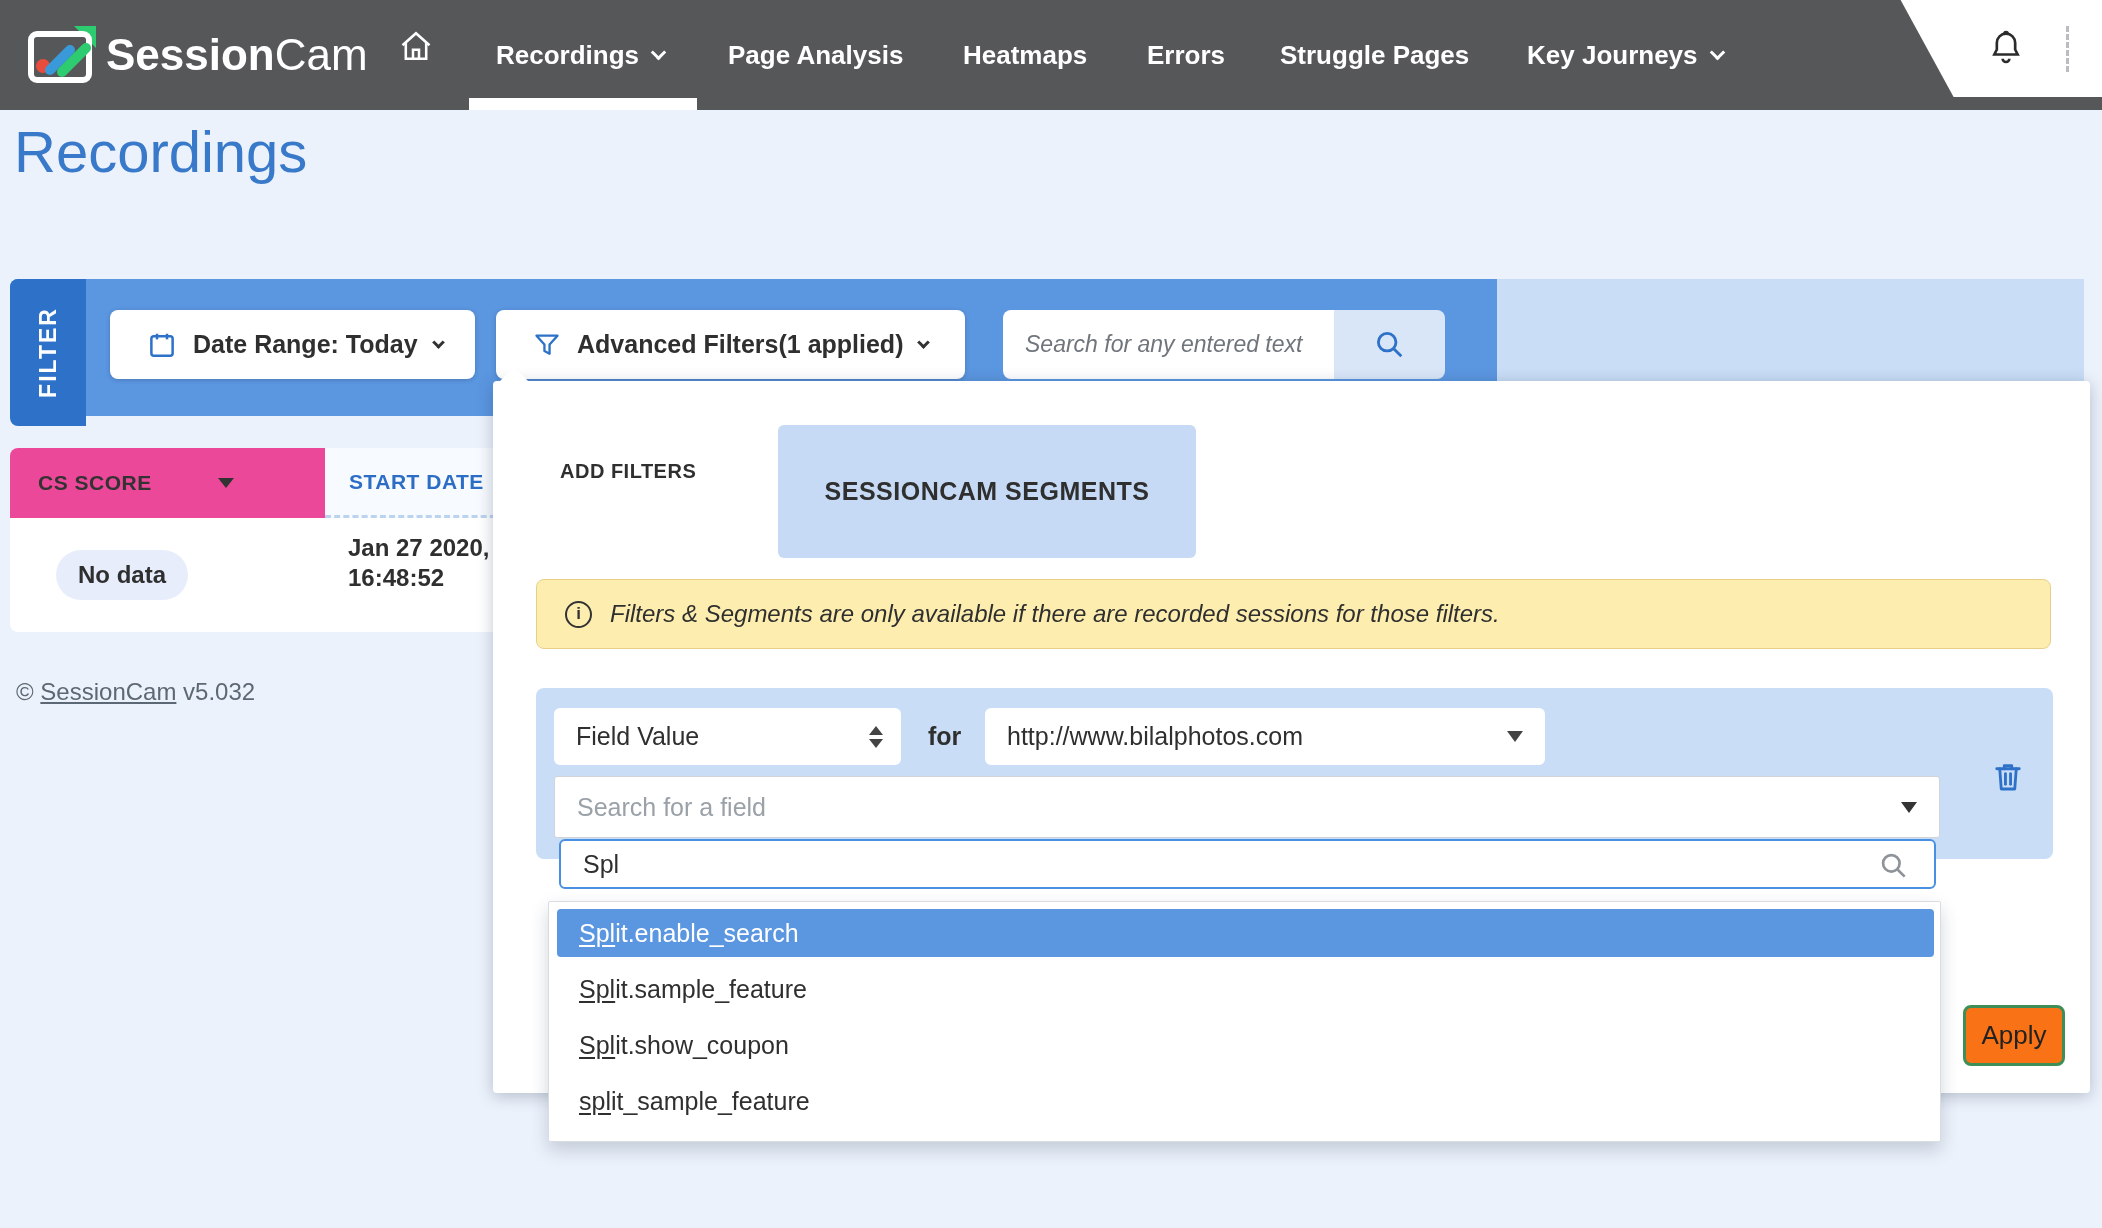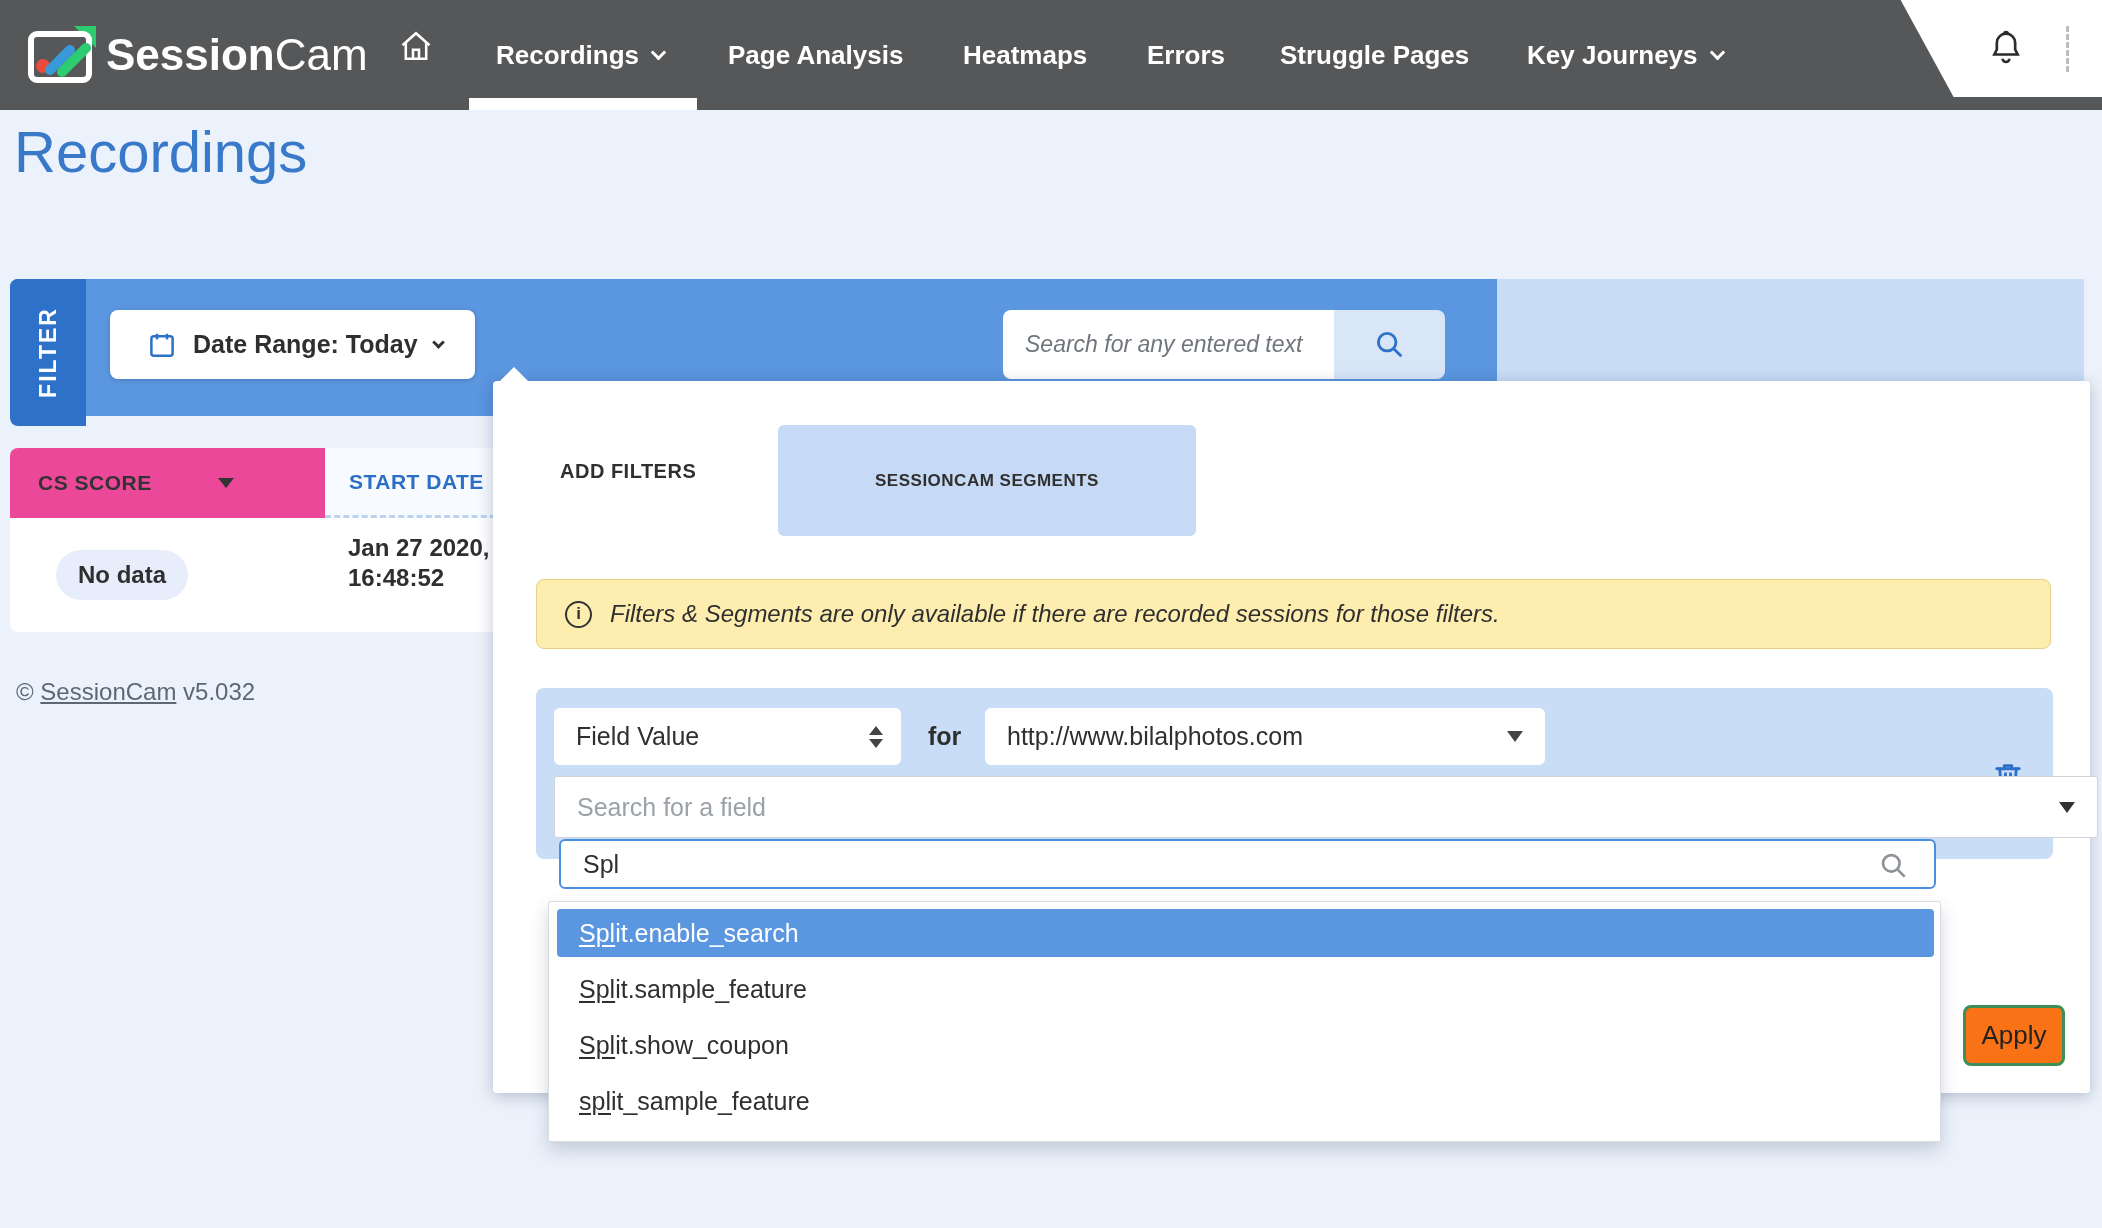--- a/index.html
+++ b/index.html
@@ -40,32 +40,32 @@
   .th-sd { left:325px; top:448px; width:180px; height:70px; background:#f7fafe; border-bottom:3px dashed #bcd3f0; display:flex; align-items:center; cursor:pointer; }
   .th-sd .lbl { margin-left:24px; font-size:21px; font-weight:700; letter-spacing:.5px; color:#2c6ec6; }
   .t-row { left:10px; top:518px; width:495px; height:114px; background:#ffffff; border-radius:0 0 0 8px; cursor:pointer; }
   .pill { left:56px; top:550px; width:132px; height:50px; background:#e7edfb; border-radius:25px; display:flex; align-items:center; justify-content:center; font-size:24px; font-weight:700; color:#2f2f2f; }
   .start-date { left:348px; top:533px; font-size:24px; font-weight:700; color:#2f2f2f; line-height:30px; }
 
   
   .panel { left:493px; top:381px; width:1597px; height:712px; background:#fff; border-radius:4px; box-shadow:0 3px 16px rgba(30,50,80,.28); }
   .notch { left:499px; top:367px; width:0; height:0; border-left:15px solid transparent; border-right:15px solid transparent; border-bottom:15px solid #fff; }
   .tab-plain { left:560px; top:460px; font-size:20px; font-weight:700; color:#2f2f2f; letter-spacing:.5px; cursor:pointer; }
-  .tab-active { left:778px; top:425px; width:418px; height:111px; background:#c6daf5; border-radius:6px; display:flex; align-items:center; justify-content:center; font-size:17px; font-weight:700; color:#2f2f2f; letter-spacing:.5px; cursor:pointer; }
+  .tab-active { left:778px; top:425px; width:418px; height:133px; background:#c6daf5; border-radius:6px; display:flex; align-items:center; justify-content:center; font-size:25px; font-weight:700; color:#2f2f2f; letter-spacing:.5px; cursor:pointer; }
   .warning { left:536px; top:579px; width:1515px; height:70px; background:#fdeeb0; border:1px solid #e6d089; border-radius:8px; display:flex; align-items:center; }
   .warning .txt { font-size:24px; font-style:italic; color:#2f2f2f; margin-left:18px; }
   .info-ic { width:27px; height:27px; border:2px solid #333; border-radius:50%; margin-left:28px; flex:none; display:flex; align-items:center; justify-content:center; font-size:17px; font-weight:700; color:#333; font-style:normal; }
   .blue-row { left:536px; top:688px; width:1517px; height:171px; background:#c9ddf7; border-radius:8px; }
   .w-select { background:#fff; border-radius:6px; display:flex; align-items:center; font-size:25px; color:#2f2f2f; cursor:pointer; }
   .spinner { margin-left:auto; margin-right:18px; display:flex; flex-direction:column; gap:4px; }
   .spin-up { width:0; height:0; border-left:7px solid transparent; border-right:7px solid transparent; border-bottom:9px solid #444; }
   .spin-dn { width:0; height:0; border-left:7px solid transparent; border-right:7px solid transparent; border-top:9px solid #444; }
   .tri-dn { width:0; height:0; border-left:8px solid transparent; border-right:8px solid transparent; border-top:11px solid #444; margin-left:auto; margin-right:22px; }
   .for-lbl { left:928px; top:722px; font-size:25px; font-weight:700; color:#2f2f2f; }
-  .combo { left:554px; top:776px; width:1544px; height:62px; background:#fff; border:1px solid #d0d4d9; border-radius:3px; display:flex; align-items:center; cursor:pointer; }
+  .combo { left:554px; top:776px; width:1386px; height:62px; background:#fff; border:1px solid #d0d4d9; border-radius:3px; display:flex; align-items:center; cursor:pointer; }
   .combo .ph { margin-left:22px; font-size:25px; color:#9aa1a8; }
   .query-input { left:559px; top:839px; width:1377px; height:50px; border:2px solid #4a90e2; border-radius:6px; background:#fff; outline:none; padding-left:22px; font-size:25px; color:#2f2f2f; font-family:"Liberation Sans", sans-serif; }
   .mag-gray { left:1878px; top:850px; }
   .list { left:548px; top:901px; width:1393px; height:241px; background:#fff; border:1px solid #d9dce1; border-radius:2px; box-shadow:0 8px 18px rgba(30,50,80,.2); }
   .result { position:absolute; left:8px; width:1377px; height:48px; line-height:48px; padding-left:22px; font-size:25px; color:#2f2f2f; cursor:pointer; border-radius:4px; }
   .result.hl { background:#5b96e0; color:#fff; }
   .match { text-decoration:underline; text-underline-offset:3px; }
   .apply-btn { left:1963px; top:1005px; width:102px; height:61px; background:#f97316; border:3px solid #3e8e57; border-radius:8px; display:flex; align-items:center; justify-content:center; font-size:26px; color:#222; cursor:pointer; }
 </style>
 </head>
@@ -142,20 +142,29 @@
       <svg width="30" height="30" viewBox="0 0 24 24" fill="none" stroke="#2d72c8" stroke-width="2">
         <rect x="3.5" y="5" width="17" height="15.5" rx="2"></rect>
         <path d="M8 3 V7.5"></path>
           <path d="M16 3 V7.5"></path>
       </svg>
     </span>
     <span style="margin-left:16px;">Date Range: Today</span>
     <span class="chev-d"></span>
   </div>
 
+  <div class="abs bar-btn" style="left:496px; top:310px; width:469px; height:69px;">
+    <span style="margin-left:26px; display:flex;">
+      <svg width="28" height="28" viewBox="0 0 24 24" fill="none" stroke="#2d72c8" stroke-width="2" stroke-linejoin="round">
+        <path d="M3 4 H21 L14.2 11.5 V19.5 L9.8 17.2 V11.5 Z"></path>
+      </svg>
+    </span>
+    <span style="margin-left:16px;">Advanced Filters(1 applied)</span>
+    <span class="chev-d"></span>
+  </div>
 
   <input class="abs bar-search-input" placeholder="Search for any entered text" style="">
   <div class="abs bar-search-btn">
     <span style="display:flex;">
       <svg width="34" height="34" viewBox="0 0 24 24" fill="none" stroke="#2d72c8" stroke-width="2">
         <circle cx="10" cy="10" r="6.2"></circle>
         <path d="M14.8 14.8 L20 20"></path>
       </svg>
     </span>
   </div>

